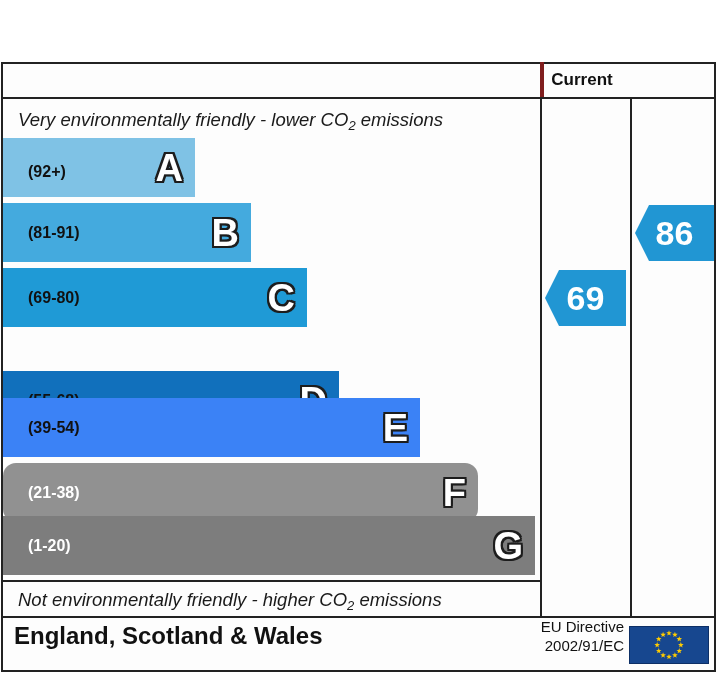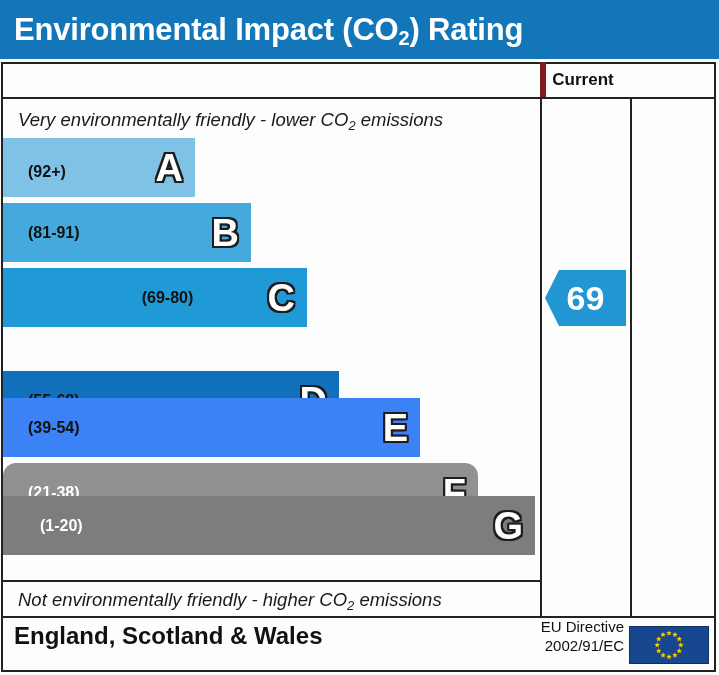--- a/index.html
+++ b/index.html
@@ -57,21 +57,21 @@
     box-sizing:border-box;
     border-bottom:2px solid #222222;
   }
   .hdr-cell{
     position:absolute;
     top:0; height:35px;
     display:flex; align-items:center; justify-content:center;
     font-size:17px; font-weight:bold; color:#111111;
     box-sizing:border-box;
   }
-  .hdr-current{ left:539px; width:80px; border-left:6px solid #7f1d1d; }
+  .hdr-current{ left:539px; width:80px; border-left:4px solid #7f1d1d; }
   .hdr-potential{ left:629px; width:86px; border-left:2px solid #222222; }
 
   
   .vrule{
     position:absolute;
     width:2px;
     background:#222222;
     top:99px; height:517px;
   }
   .vrule.v1{ left:540px; }
@@ -185,23 +185,20 @@
     background:#17478F;
     border:1px solid #0d2f66;
     box-sizing:border-box;
   }
 </style>
 </head>
 <body>
 
 <div id="epc">
 
-  <div class="titlebar">
-    <div class="title"><span>Environmental Impact (CO</span><sub>2</sub><span>) Rating</span></div>
-  </div>
 
   <div class="frame"></div>
 
   <div class="hdr-row">
     <div class="hdr-cell hdr-current">Current</div>
   </div>
 
   <div class="vrule v1"></div>
   <div class="vrule v2"></div>
 
@@ -209,46 +206,47 @@
 
   <div id="bars">
       <div class="bar" style="top: 138px; width: 192px; background: rgb(127, 194, 229);">
         <span class="range" style="color: rgb(17, 17, 17); margin-top: 9px;">(92+)</span>
         <span class="letter">A</span>
       </div>
       <div class="bar" style="top: 203px; width: 248px; background: rgb(68, 170, 222);">
         <span class="range" style="color: rgb(17, 17, 17);">(81-91)</span>
         <span class="letter">B</span>
       </div>
-      <div class="bar" style="top: 268px; width: 304px; background: rgb(31, 154, 214); justify-content: center;">
+      <div class="bar" style="top: 268px; width: 304px; background: rgb(31, 154, 214);">
         <span class="range" style="color: rgb(17, 17, 17);">(69-80)</span>
         <span class="letter">C</span>
       </div>
       <div class="bar" style="top: 333px; width: 336px; background: rgb(17, 112, 188); margin-top: 38px;">
         <span class="range" style="color: rgb(17, 17, 17);">(55-68)</span>
         <span class="letter">D</span>
       </div>
       <div class="bar" style="top: 398px; width: 417px; background: #3b82f6;">
         <span class="range" style="color: rgb(17, 17, 17);">(39-54)</span>
         <span class="letter">E</span>
       </div>
       <div class="bar" style="top: 463px; width: 475px; background: rgb(145, 145, 145); border-radius: 13px;">
         <span class="range" style="color: rgb(255, 255, 255);">(21-38)</span>
         <span class="letter">F</span>
       </div>
-      <div class="bar" style="top: 496px; width: 532px; background: rgb(125, 125, 125); padding-left: 12px;">
+      <div class="bar" style="top: 516px; width: 532px; background: rgb(125, 125, 125);">
         <span class="range" style="color: rgb(255, 255, 255);">(1-20)</span>
         <span class="letter">G</span>
       </div>
     </div>
 
   <div class="hrule-bottom"></div>
   <div class="caption caption-bottom"><span>Not environmentally friendly - higher CO</span><sub>2</sub><span> emissions</span></div>
 
   <div class="badge badge-current" id="badge-current" style="top: 270px; background: rgb(33, 150, 211);">69</div>
+  <div class="badge badge-potential" id="badge-potential" style="top: 205px; background: rgb(33, 150, 211);">86</div>
 
   <div class="footer-rule"></div>
   <div class="footer">
     <div class="region">England, Scotland &amp; Wales</div>
     <div class="directive">
       <div>EU Directive</div>
       <div>2002/91/EC</div>
     </div>
     <div class="euflag">
       <svg viewBox="0 0 80 38" width="78" height="36">

